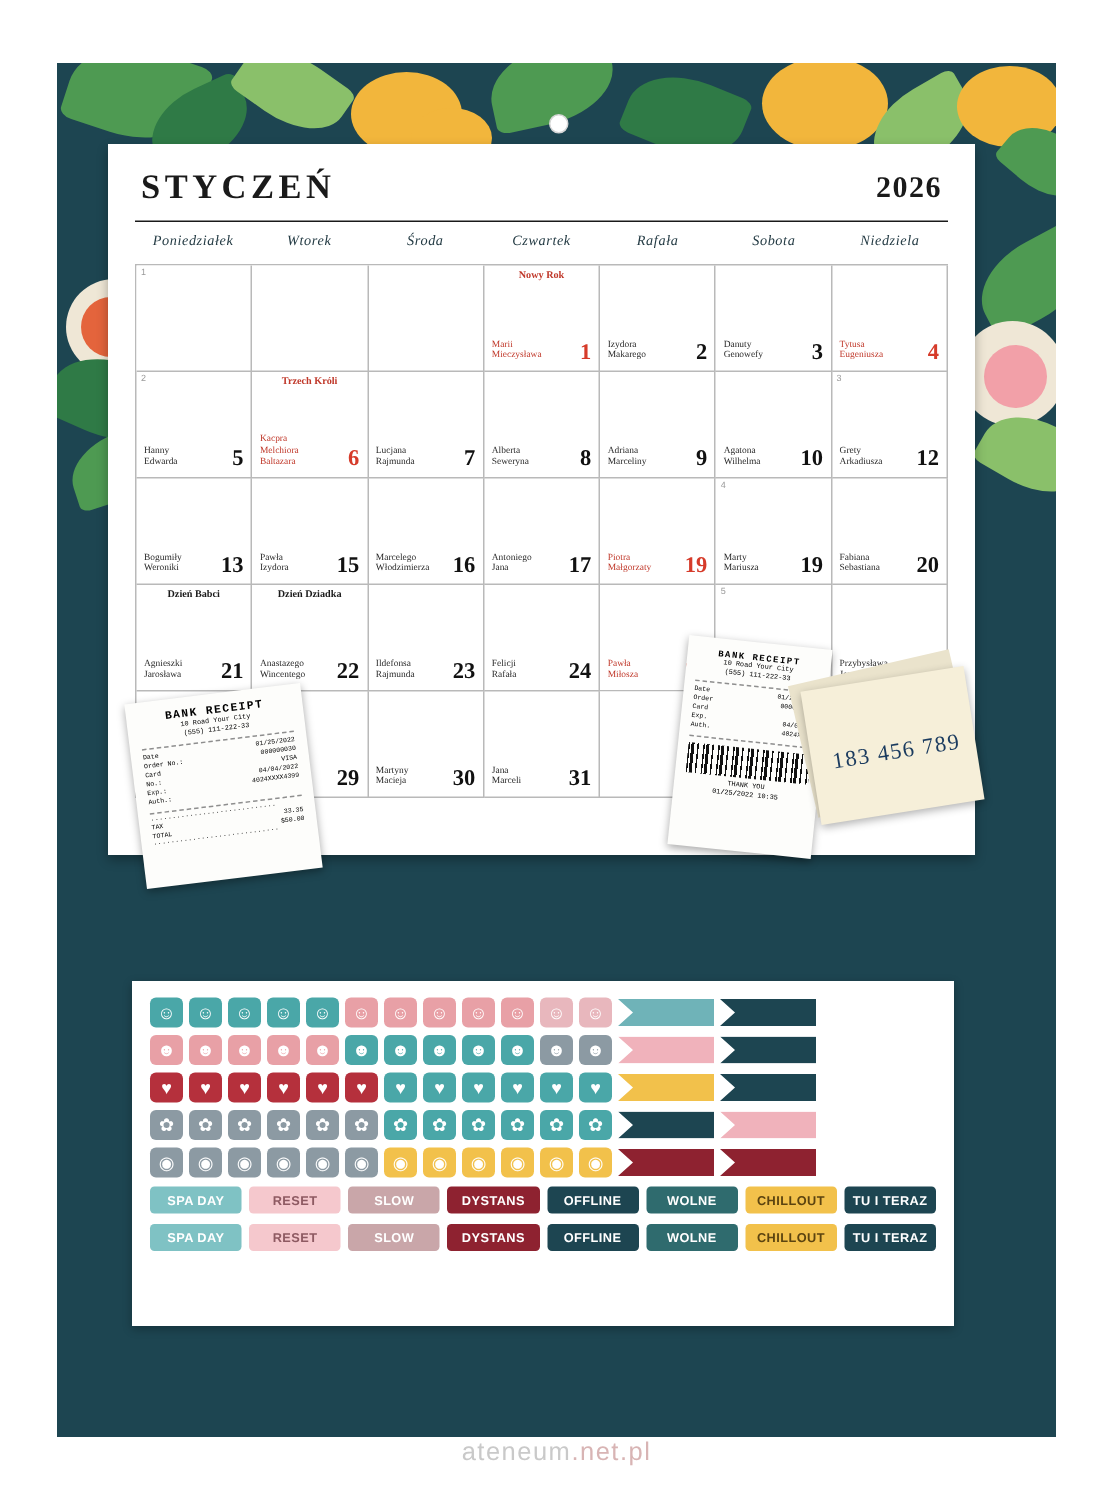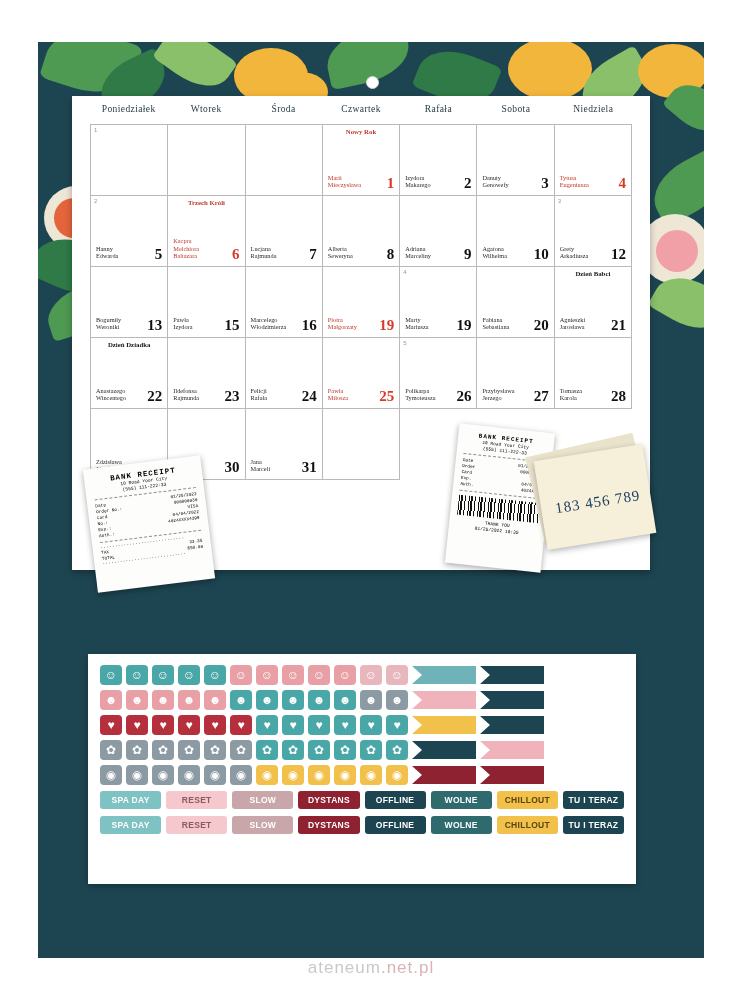--- a/index.html
+++ b/index.html
@@ -72,20 +72,21 @@
   #cal-rule {
     position:absolute; left:18px; right:18px; top:51px; height:1px; background:#1a1a1a;
   }
   #dow {
     display:grid; grid-template-columns:repeat(7,1fr);
     margin:0 18px; height:26px; align-items:center;
   }
   #dow div {
     text-align:center; font-size:9.5px; color:#243b44; letter-spacing:.4px;
     font-family:"Liberation Serif", serif;
+    font-style:italic;
   }
   #grid {
     margin:2px 18px 0 18px;
     display:grid; grid-template-columns:repeat(7,1fr);
     grid-auto-rows:71px;
     border-left:1px solid #b9b9b9; border-top:1px solid #b9b9b9;
   }
   .cell {
     border-right:1px solid #b9b9b9; border-bottom:1px solid #b9b9b9;
     position:relative; padding:3px 4px;
@@ -210,20 +211,25 @@
     <div class="leaf" style="left:8px; top:246px; width:72px; height:44px; transform:rotate(-18deg);"></div>
     <div class="leaf" style="left:612px; top:120px; width:78px; height:50px; transform:rotate(-28deg);"></div>
     <div class="blob" style="left:602px; top:172px; width:70px; height:70px;"></div>
     <div class="petal pink" style="left:618px; top:188px; width:42px; height:42px;"></div>
     <div class="leaf light" style="left:616px; top:238px; width:72px; height:46px; transform:rotate(30deg);"></div>
   </div>
 
   <div id="hole"></div>
 
   <div id="calendar">
+    <div id="cal-head">
+      <div id="cal-month">STYCZEŃ</div>
+      <div id="cal-year">2026</div>
+      <div id="cal-rule"></div>
+    </div>
     <div id="dow">
         <div>Poniedziałek</div>
         <div>Wtorek</div>
         <div>Środa</div>
         <div>Czwartek</div>
         <div>Rafała</div>
         <div>Sobota</div>
         <div>Niedziela</div>
       </div>
     <div id="grid">
@@ -327,20 +333,27 @@
             <div>Izydora</div>
           </div>
           <div class="num">15</div>
         </div>
         <div class="cell">
           <div class="names">
             <div>Marcelego</div>
             <div>Włodzimierza</div>
           </div>
           <div class="num">16</div>
+        </div>
+        <div class="cell">
+          <div class="names">
+            <div>Antoniego</div>
+            <div>Jana</div>
+          </div>
+          <div class="num">17</div>
         </div>
         <div class="cell">
           <div class="names red">
             <div>Piotra</div>
             <div>Małgorzaty</div>
           </div>
           <div class="num red">19</div>
         </div>
         <div class="cell">
           <div class="wk">4</div>

